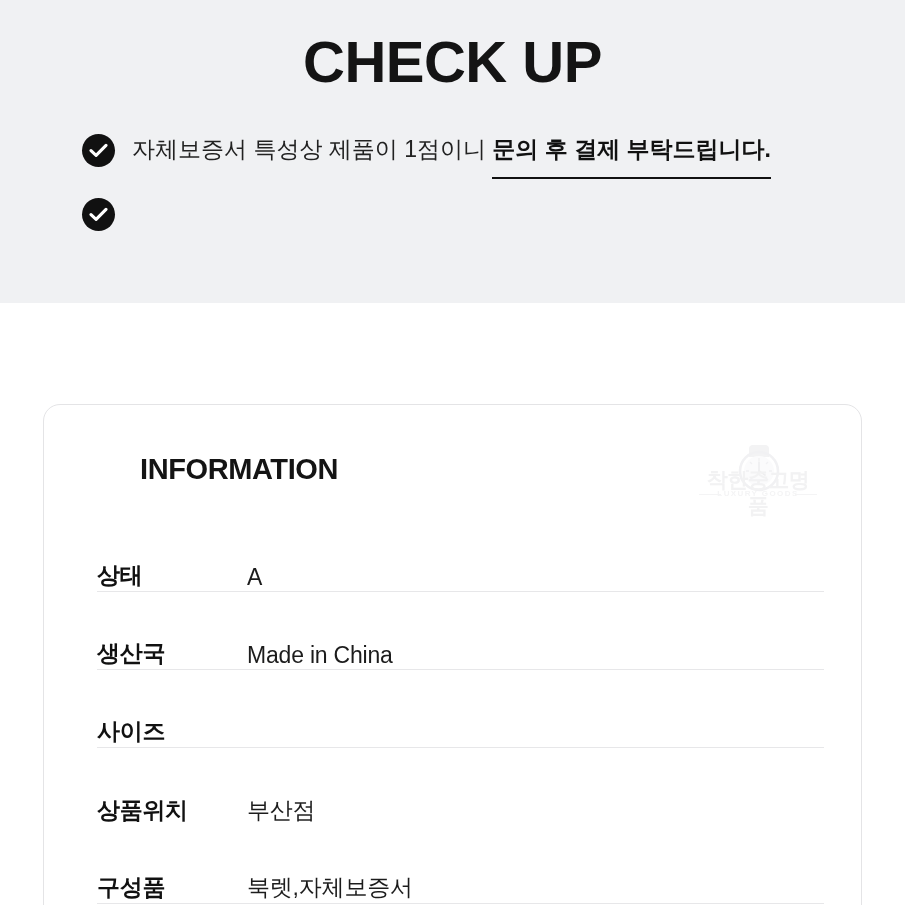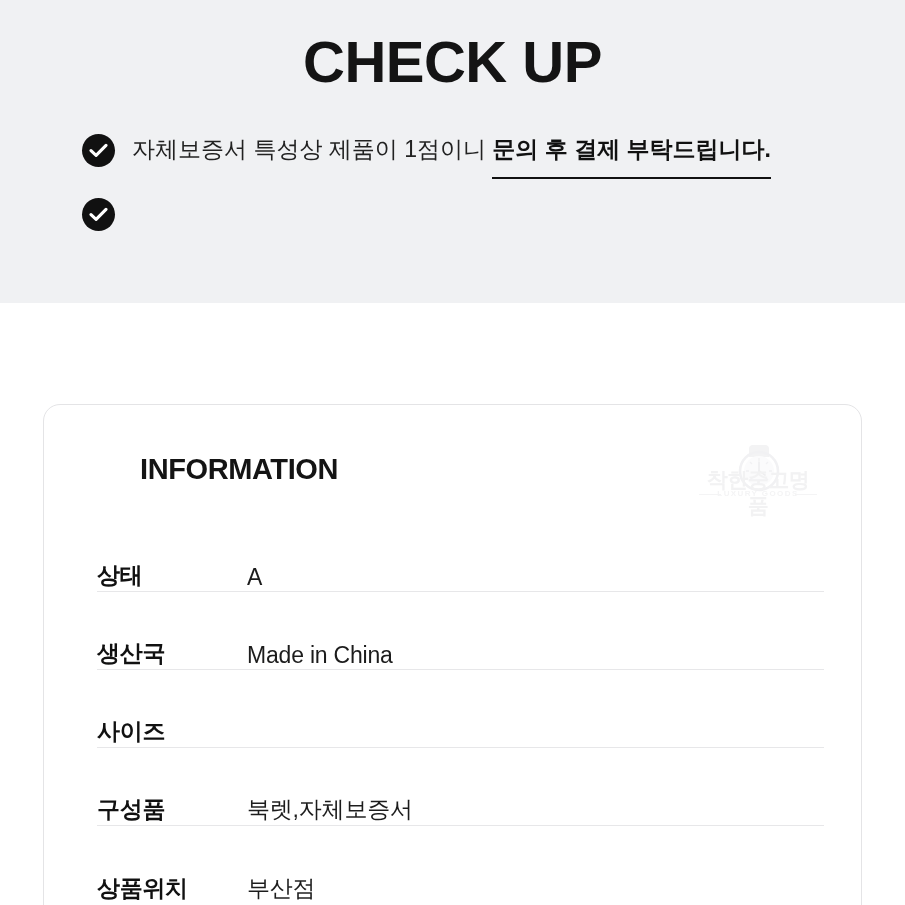--- a/index.html
+++ b/index.html
@@ -258,24 +258,24 @@
 
     <div class="info-row">
       <div class="info-label">생산국</div>
       <div class="info-value">Made in China</div>
     </div>
 
     <div class="info-row">
       <div class="info-label">사이즈</div>
     </div>
 
-    <div class="info-row">
-      <div class="info-label">구성품</div>
-      <div class="info-value">북렛,자체보증서</div>
-    </div>
-
     <div class="info-row last">
       <div class="info-label">상품위치</div>
       <div class="info-value">부산점</div>
     </div>
 
+    <div class="info-row">
+      <div class="info-label">구성품</div>
+      <div class="info-value">북렛,자체보증서</div>
+    </div>
+
   </div>
 </div>
 
 </body></html>

